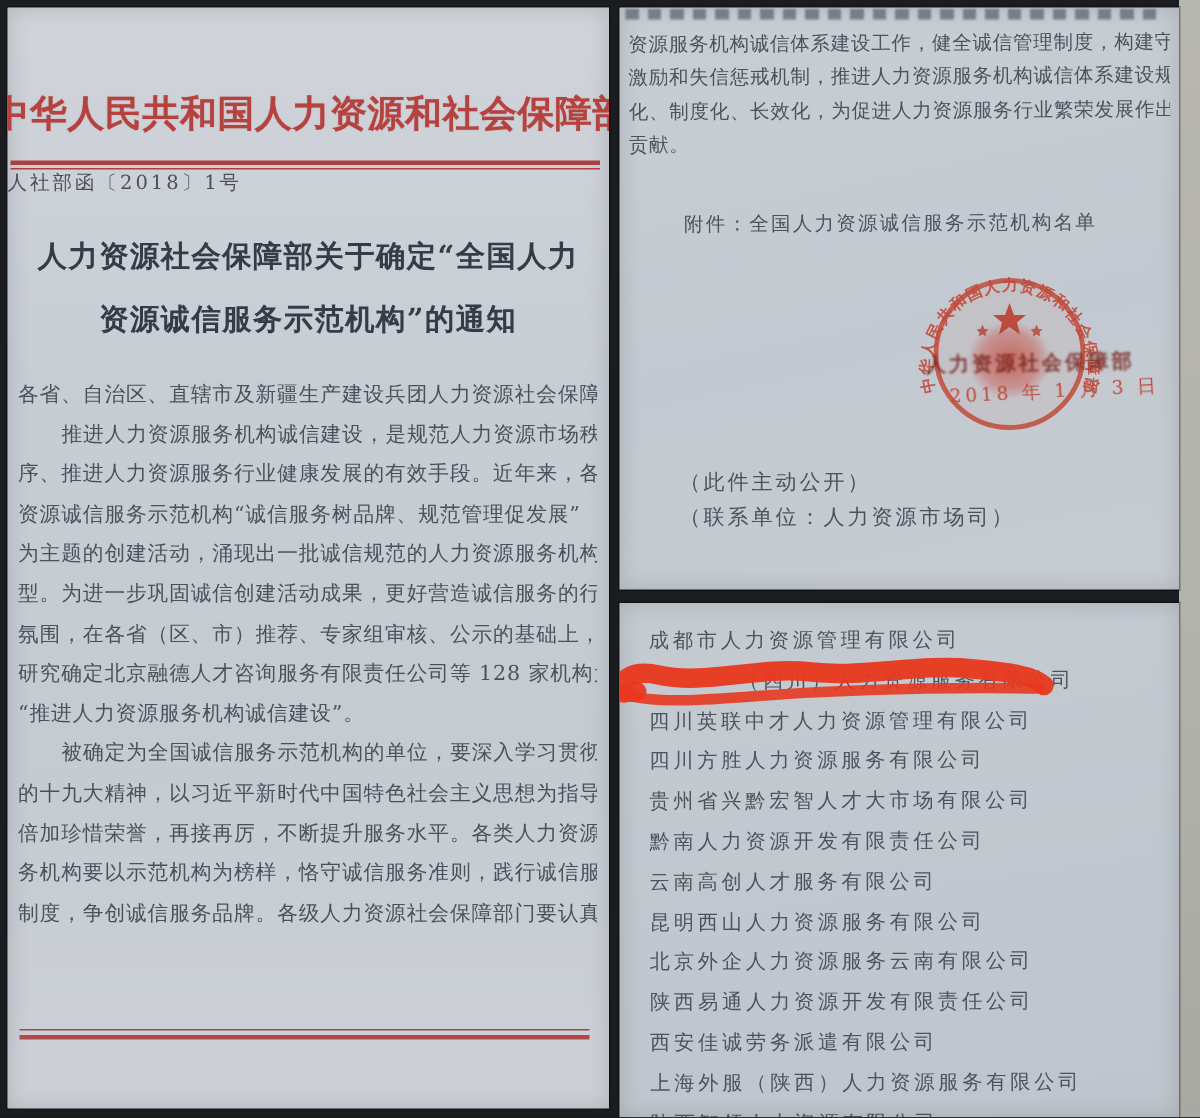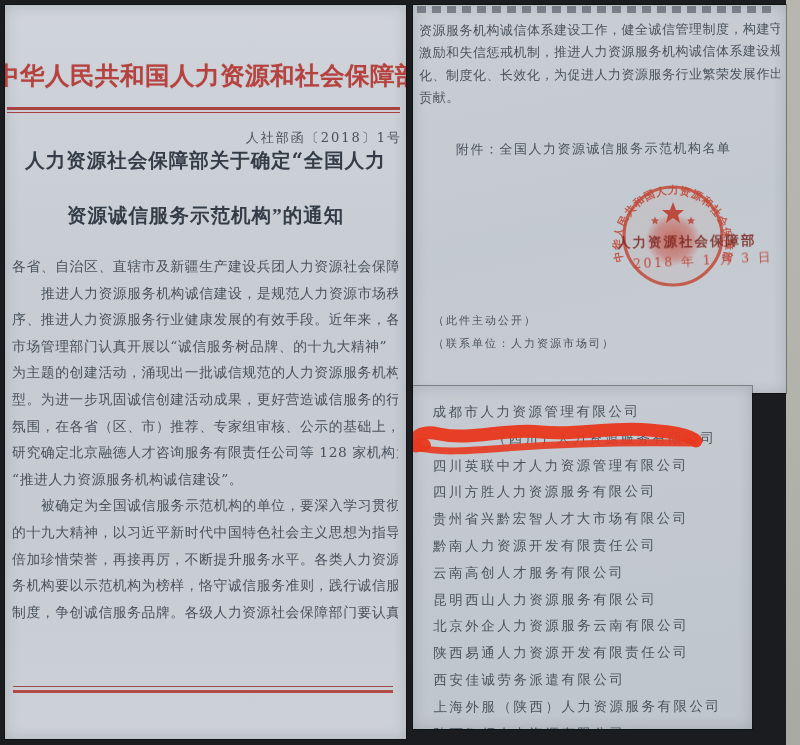--- a/index.html
+++ b/index.html
@@ -18,43 +18,43 @@
   }
   .panel.left{
     left:5px;top:5px;width:401px;height:734px;
     background:linear-gradient(180deg,#d0d4da 0%,#c8cdd4 35%,#c6cbd2 70%,#cdd1d7 100%);
   }
   .panel.rtop{
     left:413px;top:5px;width:373px;height:388px;
     background:linear-gradient(168deg,#c9ced4 0%,#c3c9d0 55%,#c7ccd2 100%);
   }
   .panel.rbottom{
-    left:413px;top:386px;width:339px;height:343px;
+    left:413px;top:402px;width:373px;height:343px;
     background:linear-gradient(172deg,#c6cbd2 0%,#c1c7ce 60%,#bfc5cc 100%);
   }
   
   .letterhead{
     margin-top:54px;margin-left:-10px;white-space:nowrap;
     font-size:24.5px;font-weight:bold;color:#b5423f;letter-spacing:.5px;
     text-shadow:0 0 1px rgba(181,66,63,.35);
   }
   .sep-double{
     margin:15px 6px 0 2px;height:2px;
     border-top:3.5px solid #a84140;border-bottom:1.5px solid #a84140;
   }
   .doc-number{
-    margin-top:16px;text-align:right;padding-right:4px;
+    text-align:left;padding-right:4px;
     font-size:13px;color:#4b4f58;letter-spacing:2px;white-space:nowrap;
   }
   .doc-title{
     text-align:center;font-weight:bold;color:#343d47;
     font-size:19.5px;letter-spacing:1px;white-space:nowrap;
   }
-  .doc-title.first{}
-  .doc-title.second{margin-top:28px;font-family:Liberation Serif, serif;}
+  .doc-title.first{margin-top:26px;}
+  .doc-title.second{margin-top:15px;}
   .left-body{margin-top:24px;padding:0 8px 0 7px;}
   .bline{
     height:26.6px;line-height:26.6px;white-space:nowrap;overflow:hidden;
     font-size:13.8px;letter-spacing:.6px;color:#49525c;
   }
   .bline.indent{text-indent:2.1em;}
   .footer-rule{
     position:absolute;left:8px;right:13px;top:681px;height:3px;
     border-top:1.5px solid #9e4a4a;border-bottom:3.5px solid #b04a48;
   }
@@ -68,21 +68,21 @@
   .rtop-body{padding:14px 6px 0 6px;transform:rotate(-.3deg);}
   .rline{
     height:22.3px;line-height:22.3px;white-space:nowrap;overflow:hidden;
     font-size:13px;letter-spacing:.5px;color:#4a535d;
   }
   .attachment{
     margin-top:32px;padding-left:43px;font-size:13px;letter-spacing:1.5px;
     color:#4a535d;white-space:nowrap;transform:rotate(-.3deg);
   }
   .note{
-    position:absolute;left:20px;font-size:11px;letter-spacing:2px;
+    position:absolute;left:40px;font-size:14px;letter-spacing:2px;
     color:#4a535d;white-space:nowrap;
   }
   .note.publicity{top:308px;}
   .note.contact{top:331px;text-align:right;}
   .seal{position:absolute;left:190px;top:161px;width:140px;height:140px;}
   .seal svg{display:block;filter:blur(.35px);}
   .seal-overlay{
     position:absolute;left:14px;top:67px;width:145px;
     font-size:13.5px;font-weight:bold;letter-spacing:2px;white-space:nowrap;
     color:rgba(118,32,26,.82);filter:blur(.7px);transform:rotate(-1deg);
@@ -111,21 +111,21 @@
   <section class="panel left">
     <div class="letterhead">中华人民共和国人力资源和社会保障部</div>
     <div class="sep-double"></div>
     <div class="doc-number">人社部函〔2018〕1号</div>
     <div class="doc-title first">人力资源社会保障部关于确定“全国人力</div>
     <div class="doc-title second">资源诚信服务示范机构”的通知</div>
     <div class="left-body">
       <div class="bline">各省、自治区、直辖市及新疆生产建设兵团人力资源社会保障厅</div>
       <div class="bline indent">推进人力资源服务机构诚信建设，是规范人力资源市场秩</div>
       <div class="bline">序、推进人力资源服务行业健康发展的有效手段。近年来，各地</div>
-      <div class="bline">市场管理部门认真开展以“诚信服务树品牌、的十九大精神”</div>
+      <div class="bline">资源诚信服务示范机构“诚信服务树品牌、规范管理促发展”</div>
       <div class="bline">为主题的创建活动，涌现出一批诚信规范的人力资源服务机构典</div>
       <div class="bline">型。为进一步巩固诚信创建活动成果，更好营造诚信服务的行业</div>
       <div class="bline">氛围，在各省（区、市）推荐、专家组审核、公示的基础上，经</div>
       <div class="bline">研究确定北京融德人才咨询服务有限责任公司等 128 家机构为</div>
       <div class="bline">“推进人力资源服务机构诚信建设”。</div>
       <div class="bline indent">被确定为全国诚信服务示范机构的单位，要深入学习贯彻党</div>
       <div class="bline">的十九大精神，以习近平新时代中国特色社会主义思想为指导，</div>
       <div class="bline">倍加珍惜荣誉，再接再厉，不断提升服务水平。各类人力资源服</div>
       <div class="bline">务机构要以示范机构为榜样，恪守诚信服务准则，践行诚信服务</div>
       <div class="bline">制度，争创诚信服务品牌。各级人力资源社会保障部门要认真总</div>

